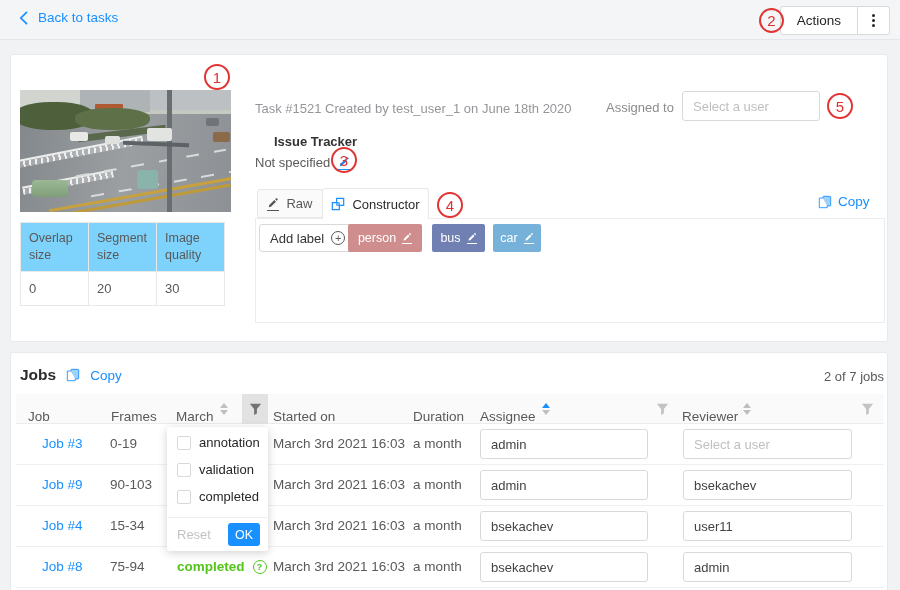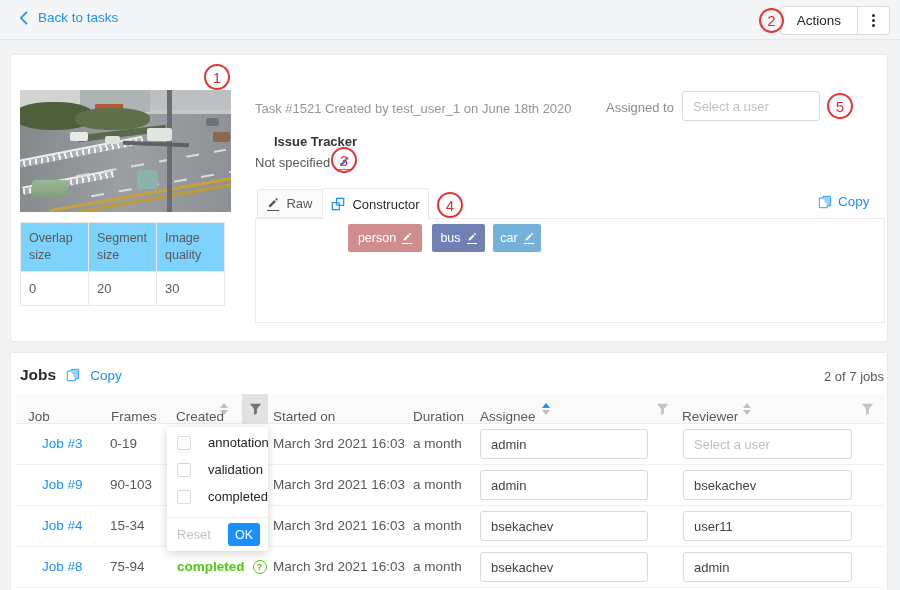--- a/index.html
+++ b/index.html
@@ -74,21 +74,21 @@
   .job-link{position:absolute;left:26px;top:12px;font-size:13.5px;color:#1890ff;cursor:pointer;text-decoration:none;}
   .frames{left:94px;} .statusc{left:161px;display:flex;align-items:center;gap:8px;}
   .green{color:#52c41a;font-weight:700;}
   .started{left:257px;} .dur{left:397px;}
   .row-inp{top:5px;} .inp-a{left:464px;width:168px;} .inp-r{left:667px;width:169px;}
   .qicon{width:14px;height:14px;border:1.2px solid #52c41a;border-radius:50%;color:#52c41a;display:inline-flex;align-items:center;justify-content:center;font-size:9.5px;font-weight:700;cursor:pointer;}
   .qicon::after{content:"?";}
 
   
   .filter-dd{position:absolute;left:167px;top:427px;width:101px;height:124px;background:#fff;border-radius:3px;box-shadow:0 2px 10px rgba(0,0,0,0.18);z-index:30;}
-  .dd-item{position:absolute;left:10px;display:flex;align-items:flex-end;gap:17px;font-size:13px;color:#262626;cursor:pointer;}
+  .dd-item{position:absolute;left:10px;display:flex;align-items:flex-end;gap:8px;font-size:13px;color:#262626;cursor:pointer;}
   .cbx{width:14px;height:14px;border:1px solid #d9d9d9;border-radius:2px;background:#fff;flex:0 0 auto;}
   .dd-divider{position:absolute;left:0;top:90px;width:101px;height:1px;background:#f0f0f0;}
   .dd-reset{position:absolute;left:10px;top:100px;font-size:13px;color:#c3c3c3;cursor:pointer;}
   .dd-ok{position:absolute;left:61px;top:96px;width:32px;height:23px;background:#1890ff;color:#fff;border:none;border-radius:3px;font-size:12.5px;font-family:inherit;cursor:pointer;}
 </style>
 </head>
 <body>
 
 <div class="page">
 
@@ -194,20 +194,24 @@
   <span class="badge" style="left:437px;top:192px;">4</span>
 
   <div class="copy-link" style="left:818px;top:194px;">
     <svg width="14" height="14" viewBox="0 0 16 16">
         <rect x="5.5" y="1.5" width="9" height="11" rx="1" fill="#9fd0f6" stroke="#1890ff"></rect>
         <path d="M10.5 12.5v2h-9v-11h4" fill="#fff" stroke="#1890ff"></path>
       </svg>
     <span>Copy</span>
   </div>
 
+  <button class="add-label">
+    <span>Add label</span>
+    <span class="plus"></span>
+  </button>
   <div class="chip" style="left: 348px; width: 74px; background: rgb(208, 141, 141);">
     <span>person</span>
     <span class="pwrap whiteic">
         <svg width="10" height="10" viewBox="0 0 16 16">
           <path d="M3 10.8 9.8 4l2.2 2.2-6.8 6.8-2.8.6zM10.9 2.9l1.1-1.1c.3-.3.8-.3 1.1 0l1.1 1.1c.3.3.3.8 0 1.1l-1.1 1.1z" fill="currentColor"></path>
         </svg>
       </span>
   </div>
   <div class="chip" style="left: 432px; width: 53px; background: rgb(112, 128, 178);">
     <span>bus</span>
@@ -234,21 +238,21 @@
         <rect x="5.5" y="1.5" width="9" height="11" rx="1" fill="#9fd0f6" stroke="#1890ff"></rect>
         <path d="M10.5 12.5v2h-9v-11h4" fill="#fff" stroke="#1890ff"></path>
       </svg>
     <span class="copy-text">Copy</span>
   </div>
   <div class="jobs-count">2 of 7 jobs</div>
 
   <div class="thead">
     <span class="hc" style="left:12px;">Job</span>
     <span class="hc" style="left:95px;">Frames</span>
-    <span class="hc" style="left:160px;">Created</span>
+    <span class="hc" style="left:160px;">March</span>
     <span class="sorter" style="left:204px;top:9px;">
         <i class="c-up"></i>
         <i class="c-dn"></i>
       </span>
     <span class="funnel-box">
       <svg class="funnel" viewBox="0 0 12 12">
           <path d="M.8.8h10.4L7.3 5.6v4L4.7 11V5.6z" fill="#737373"></path>
         </svg>
     </span>
     <span class="hc" style="left:257px;">Started on</span>

